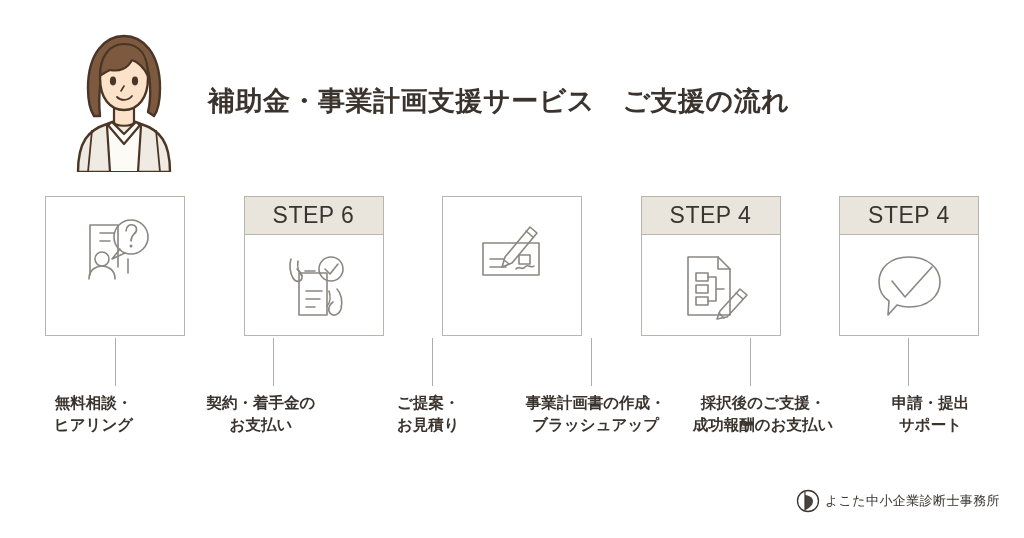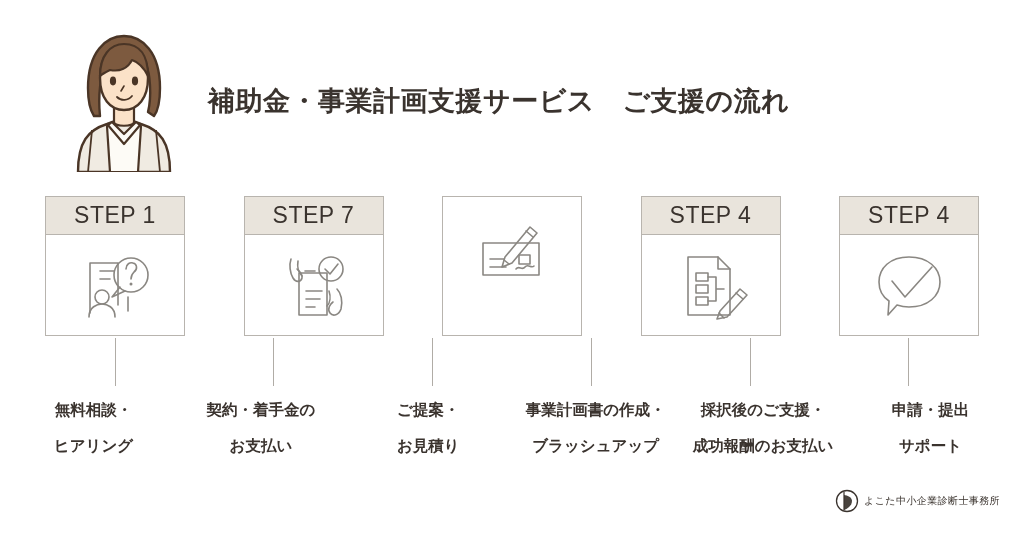--- a/index.html
+++ b/index.html
@@ -115,40 +115,40 @@
     width: 1004px;
     height: 62px;
     display: flex;
     justify-content: space-between;
   }
   .caption-cell {
     width: 167px;
     text-align: center;
     font-size: 15.5px;
     font-weight: bold;
-    line-height: 36px;
+    line-height: 22px;
     color: #3a332e;
     white-space: pre-line;
   }
 
   
   .logo {
     position: absolute;
     right: 24px;
     bottom: 25px;
     display: flex;
     align-items: center;
     gap: 5px;
   }
   .logo-mark {
     width: 24px;
     height: 24px;
   }
   .logo-text {
-    font-size: 10px;
+    font-size: 13px;
     letter-spacing: 0.4px;
     color: #3a332e;
     font-family: "Liberation Serif", "DejaVu Serif", serif;
   }
 </style>
 </head>
 <body>
 
 <div class="header">
 
@@ -178,37 +178,36 @@
       <path d="M55 71 C59 75 66 75 70 70" fill="none" stroke="#4a3526" stroke-width="1.8" stroke-linecap="round"></path>
     </svg>
   </div>
 
   <div class="page-title">補助金・事業計画支援サービス　ご支援の流れ</div>
 </div>
 
 <div class="steps">
 
   <div class="step-card">
-    <div class="step-head">STEP 1</div>
     <div class="step-body">
       <svg viewBox="0 0 78 74" xmlns="http://www.w3.org/2000/svg">
         <path d="M14 14 h28 v42 M14 14 v50 M24 22 h14 M24 30 h10"></path>
         <circle cx="26" cy="48" r="7"></circle>
         <path d="M13 68 C13 58 21 55 26 55 C31 55 39 58 39 68"></path>
         <path d="M52 62 v-14"></path>
         <circle cx="55" cy="26" r="17"></circle>
         <path d="M44 38 L36 48 L49 42"></path>
         <path d="M50 20 C50 15 54 13 57 14 C61 15 62 20 58 23 C56 25 55 26 55 30"></path>
         <circle cx="55" cy="35" r="1.5" fill="#8a8782" stroke="none"></circle>
       </svg>
     </div>
   </div>
 
   <div class="step-card">
-    <div class="step-head">STEP 7</div>
+    <div class="step-head">STEP 6</div>
     <div class="step-body">
       <svg viewBox="0 0 78 74" xmlns="http://www.w3.org/2000/svg">
         <path d="M24 24 h28 v42 h-28 z"></path>
         <path d="M31 42 h16 M31 50 h14 M31 58 h9"></path>
         <circle cx="56" cy="20" r="12"></circle>
         <path d="M50 20 L55 25 L63 15"></path>
         <path d="M16 10 C14 16 15 24 18 29 C21 34 26 33 27 29 C28 25 24 22 22 20"></path>
         <path d="M23 12 C22 18 24 24 27 27"></path>
         <path d="M30 22 h10"></path>
         <path d="M62 40 C66 44 68 52 66 60 C64 66 58 68 55 64 C52 60 55 55 58 53"></path>

